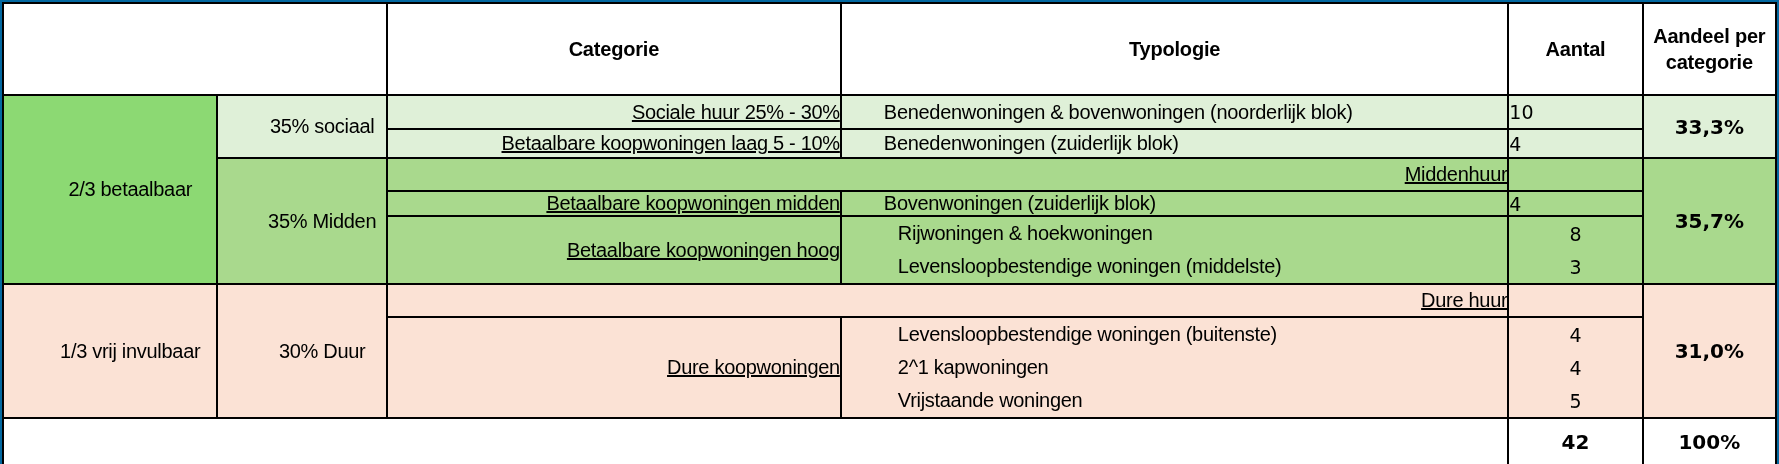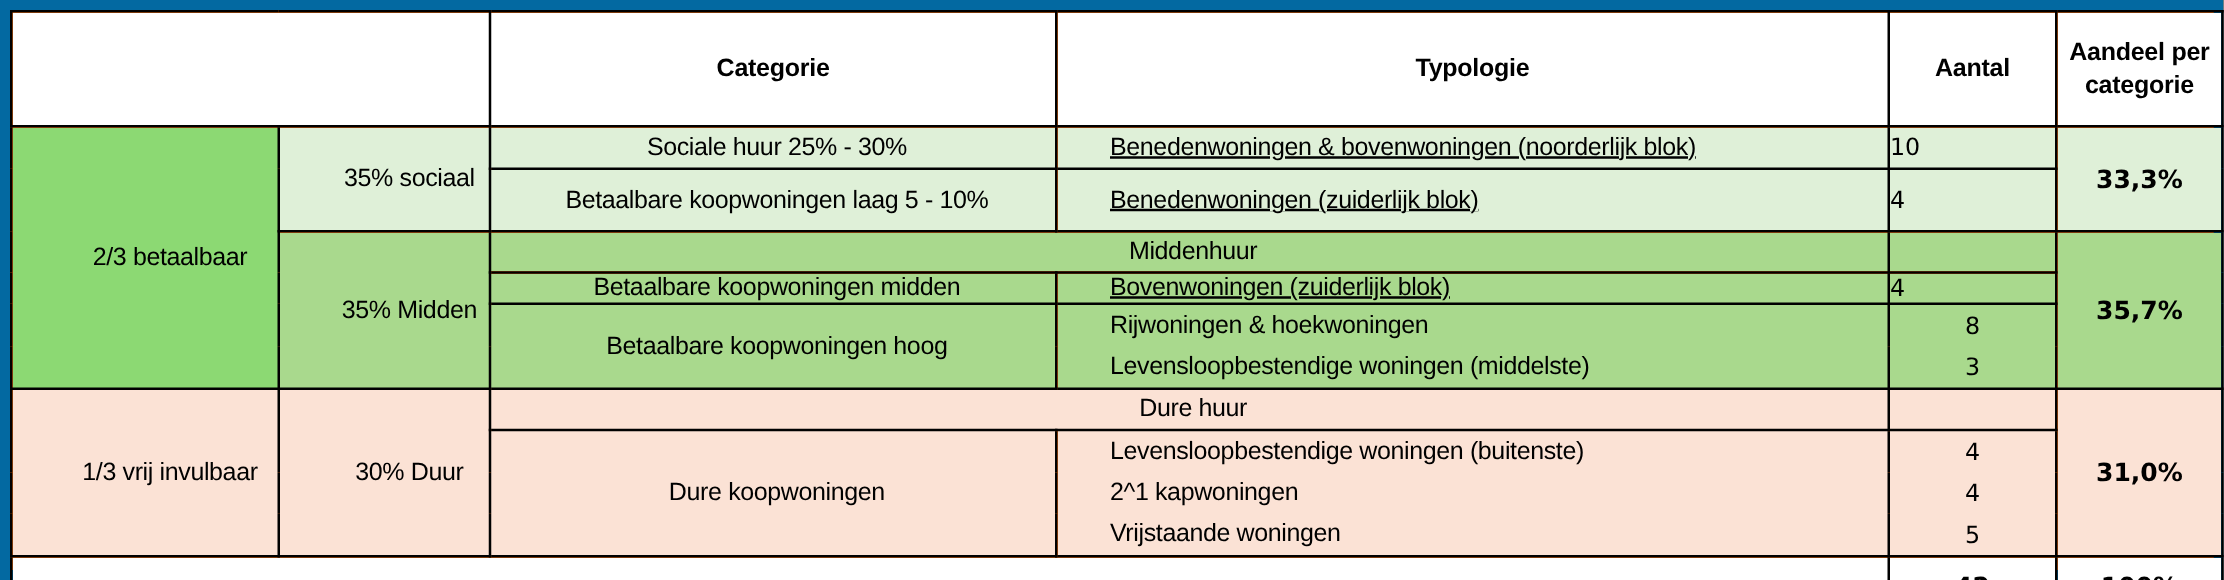--- a/index.html
+++ b/index.html
@@ -1,18 +1,18 @@
 <!DOCTYPE html>
 <html><head>
 <meta charset="utf-8">
 <style>
   html,body{margin:0;padding:0;background:#fff;}
   .frame{
     width:1779px;height:464px;box-sizing:border-box;
-    border:8px solid #0369a1;background:#f97316;
+    border:2px solid #0369a1;background:#15803d;
   }
   table{
     width:100%;height:100%;border-collapse:collapse;table-layout:fixed;
   }
   td{
     border:2px solid #000;
     color:#000;
     overflow:hidden;
     vertical-align:middle;
     padding:0;
@@ -28,38 +28,38 @@
     font:bold 20px "Liberation Sans",sans-serif;
     text-align:center;line-height:1.3;
     letter-spacing:-0.2px;
   }
   .grp,.sub{
     font:20px "Liberation Sans",sans-serif;
     text-align:center;letter-spacing:-0.3px;padding-left:40px;
   }
   .cat{
     font:20px "Liberation Sans",sans-serif;
-    text-align:center;padding-left:6px;letter-spacing:-0.3px;
+    text-align:right;padding-left:6px;letter-spacing:-0.3px;text-decoration:underline;
   }
   .typ{
     font:20px "Liberation Sans",sans-serif;
-    text-align:left;padding-left:42px;letter-spacing:-0.3px;text-decoration:underline;
+    text-align:left;padding-left:42px;letter-spacing:-0.3px;
   }
   .num{
     font:19px "DejaVu Sans",sans-serif;
     text-align:left;
   }
   .pct{
     font:bold 20px "DejaVu Sans",sans-serif;
     text-align:center;
   }
   
   .stack{vertical-align:top;padding:0;}
   .line{height:33px;display:flex;align-items:center;box-sizing:border-box;}
-  .typline{font:20px "Liberation Sans",sans-serif;padding-left:42px;letter-spacing:-0.3px;}
+  .typline{font:20px "Liberation Sans",sans-serif;padding-left:56px;letter-spacing:-0.3px;}
   .numline{font:19px "DejaVu Sans",sans-serif;justify-content:center;}
 </style>
 </head>
 <body>
 
 <div class="frame">
   <table>
     <colgroup>
       <col style="width:214px">
       <col style="width:169px">
@@ -80,21 +80,21 @@
 
     <tr style="height:34px">
       <td rowspan="6" class="grp bg-g1">2/3 betaalbaar</td>
       <td rowspan="2" class="sub bg-lg">35% sociaal</td>
       <td class="cat bg-lg">Sociale huur 25% - 30%</td>
       <td class="typ bg-lg">Benedenwoningen &amp; bovenwoningen (noorderlijk blok)</td>
       <td class="num bg-lg">10</td>
       <td rowspan="2" class="pct bg-lg">33,3%</td>
     </tr>
 
-    <tr style="height:50px">
+    <tr style="height:29px">
       <td class="cat bg-lg">Betaalbare koopwoningen laag 5 - 10%</td>
       <td class="typ bg-lg">Benedenwoningen (zuiderlijk blok)</td>
       <td class="num bg-lg">4</td>
     </tr>
 
     <tr style="height:33px">
       <td rowspan="4" class="sub bg-mg">35% Midden</td>
       <td colspan="2" class="cat bg-mg">Middenhuur</td>
       <td class="num bg-mg"></td>
       <td rowspan="4" class="pct bg-mg">35,7%</td>

